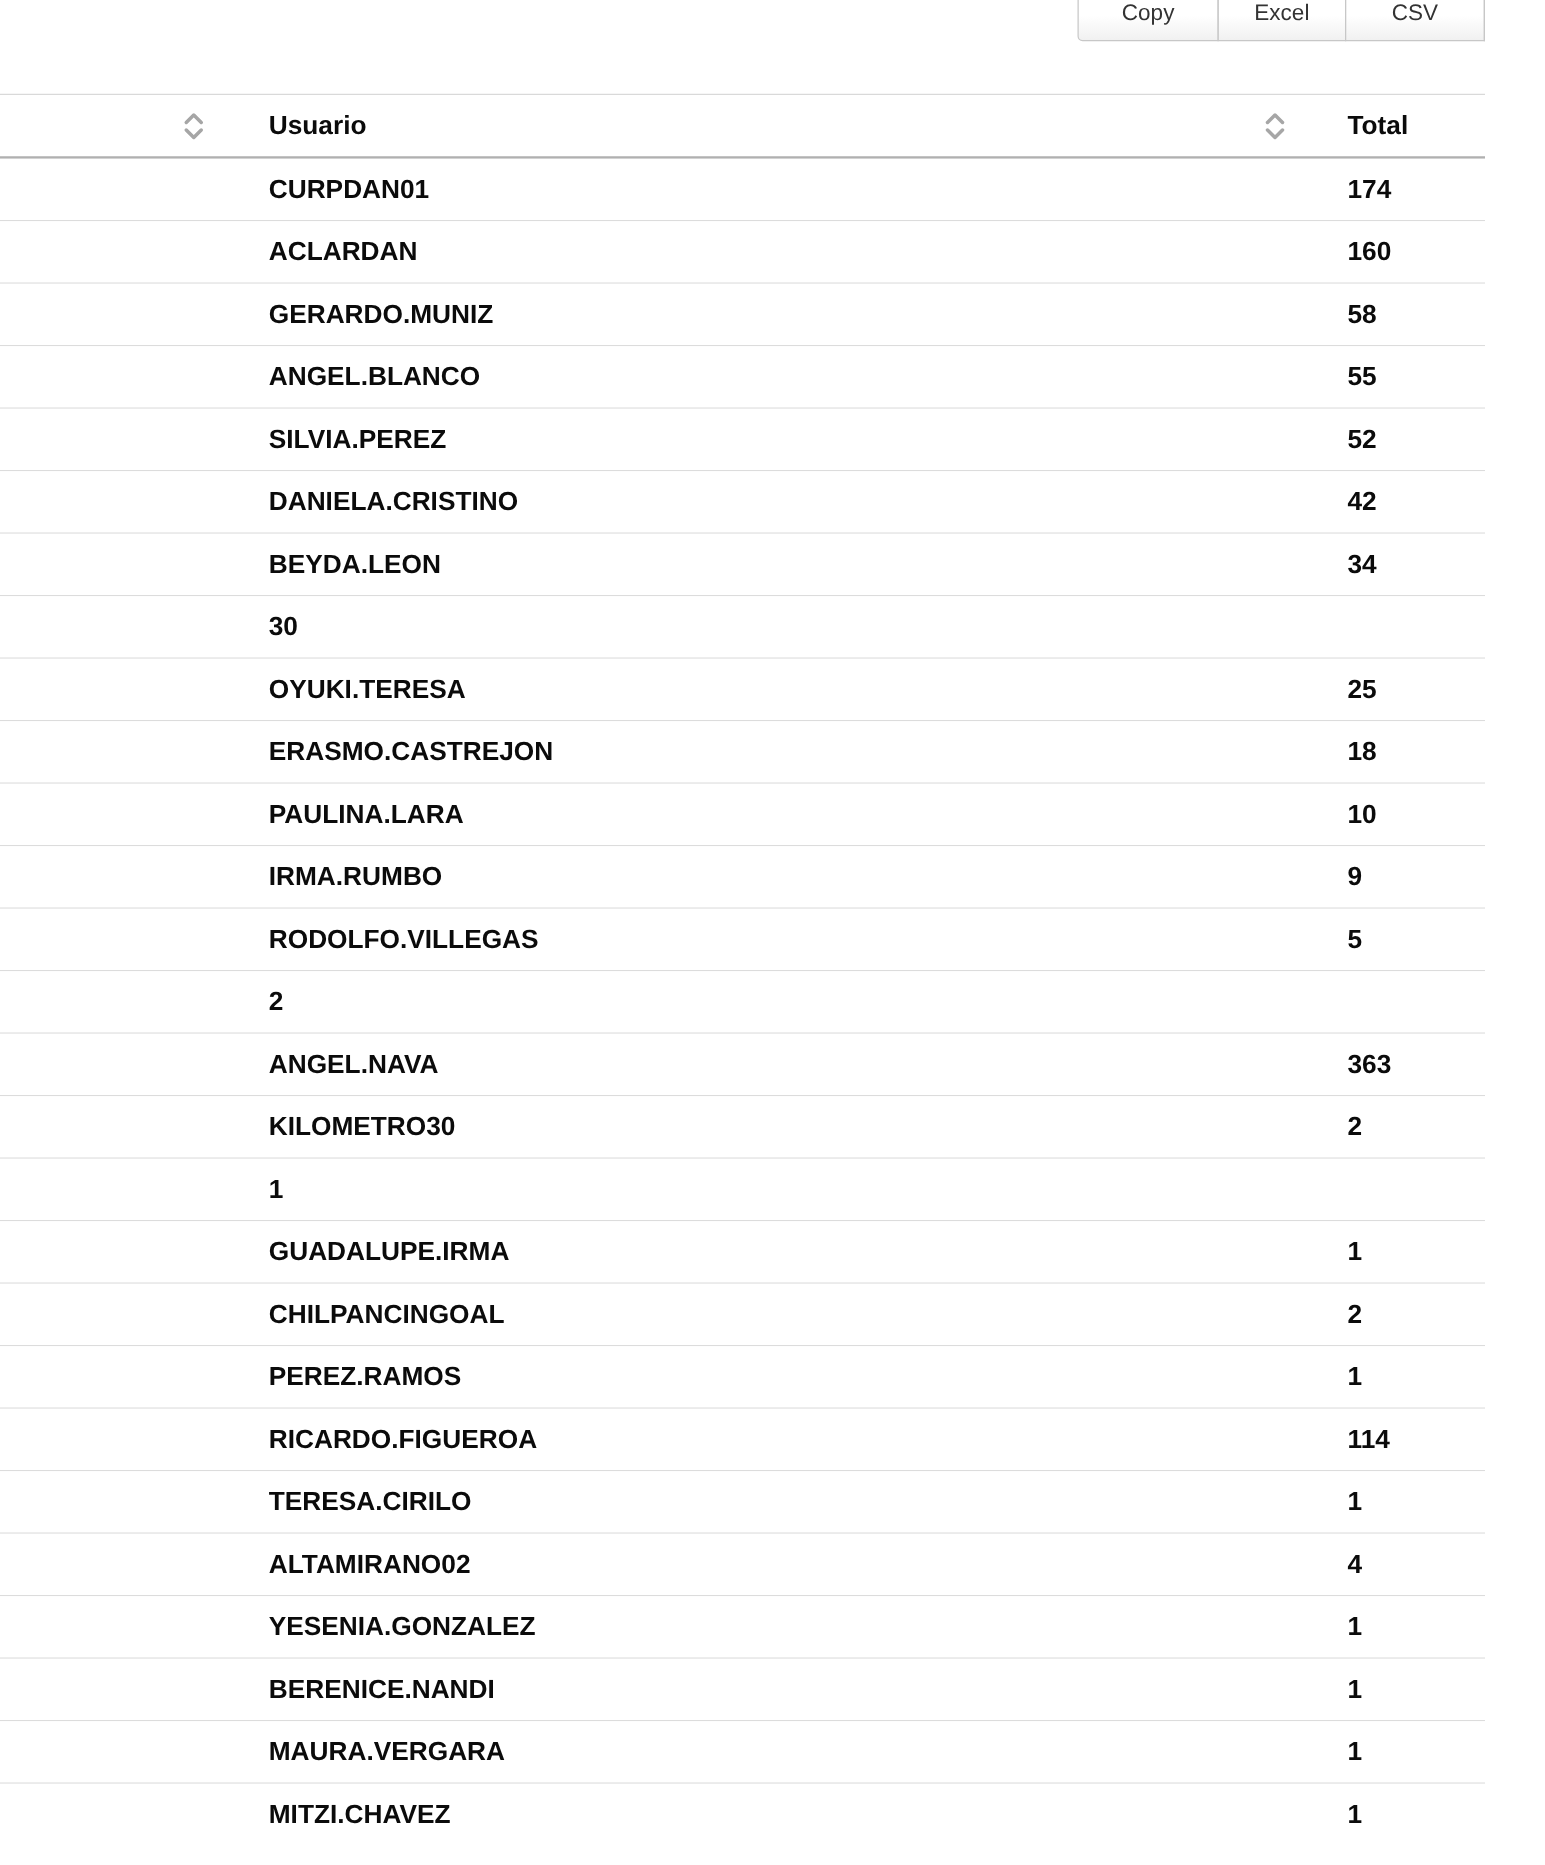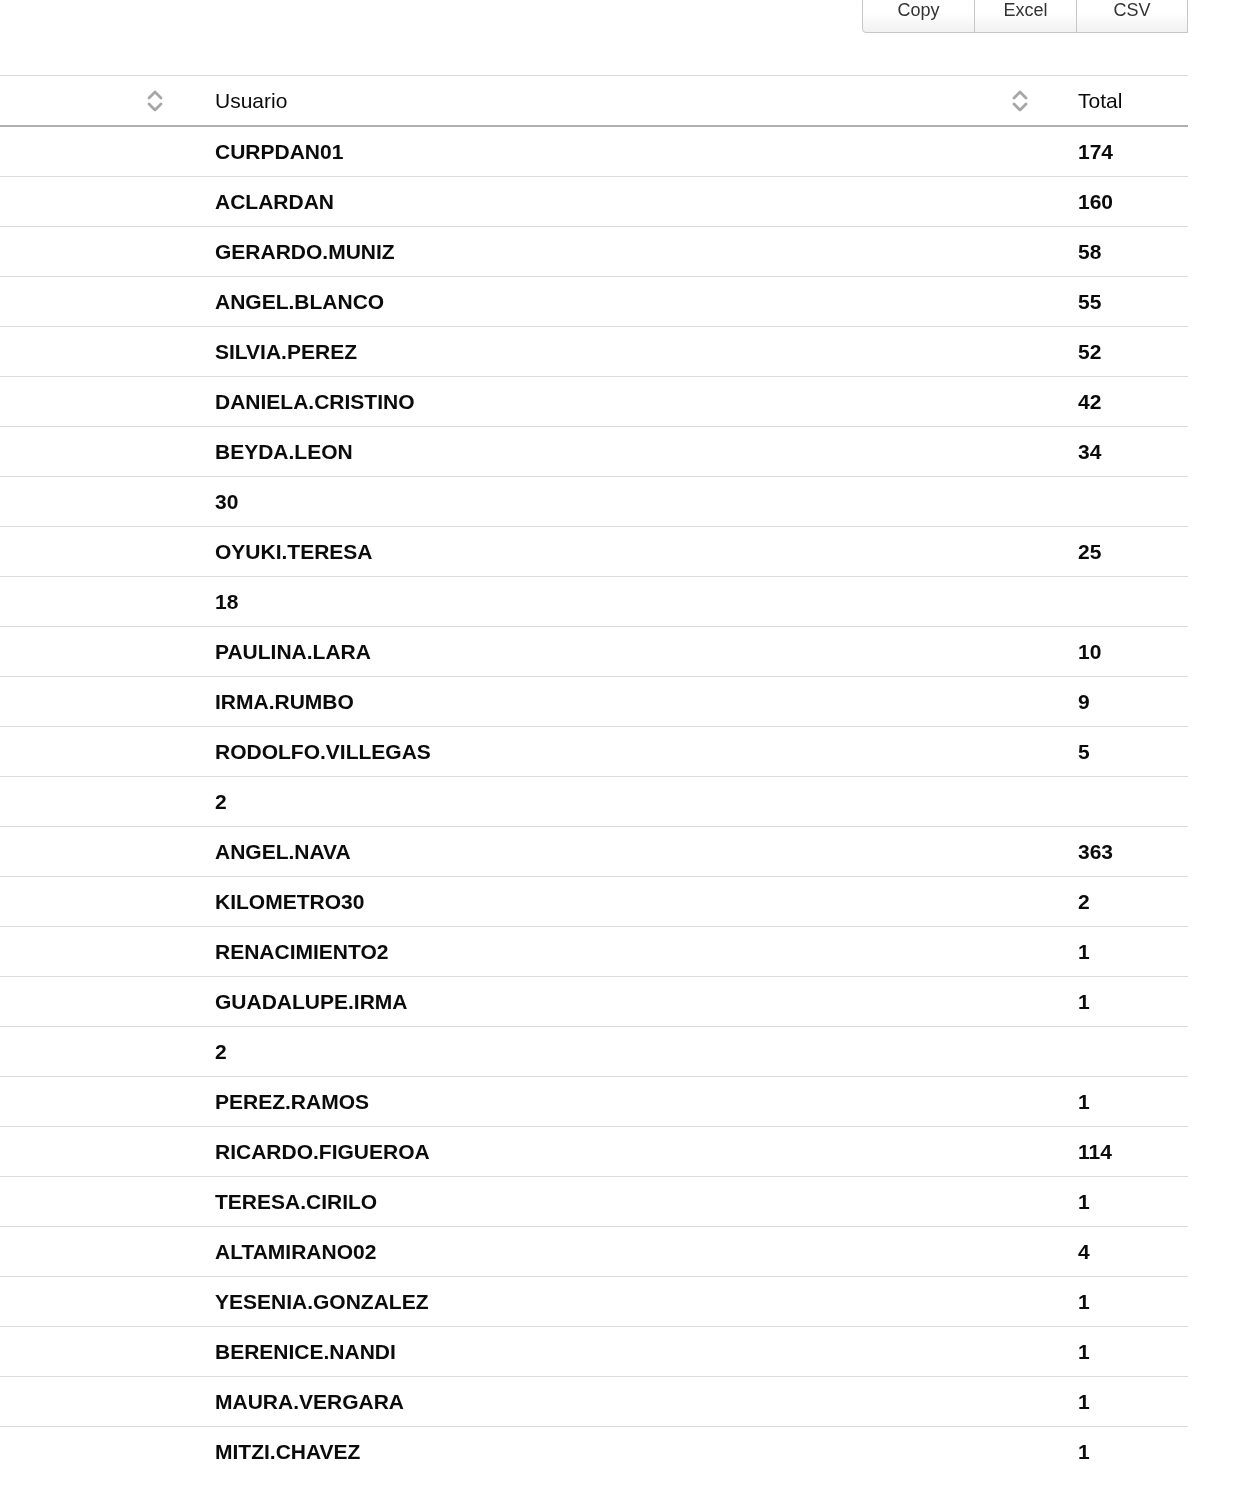--- a/index.html
+++ b/index.html
@@ -58,21 +58,21 @@
     grid-template-columns: 197px 863px 400px;
     height: 52px;
     border-top: 1px solid #d9d9d9;
     border-bottom: 2px solid #b0b0b0;
     background: #ffffff;
   }
   .th {
     display: flex;
     align-items: center;
     font-size: 21px;
-    font-weight: 400;
+    font-weight: 700;
     color: #0b0b0b;
     cursor: pointer;
   }
   .th-control { justify-content: flex-end; padding-right: 32px; }
   .th-label { padding-left: 18px; }
   .th-spread { justify-content: space-between; }
   .sort-icon { margin-right: 30px; flex: 0 0 auto; display: block; }
   .th-control .sort-icon { margin-right: 0; }
 
   .tr {
@@ -172,20 +172,21 @@
           <div class="td"></div>
           <div class="td">30</div>
         </div>
         <div class="tr">
           <div class="td"></div>
           <div class="td">OYUKI.TERESA</div>
           <div class="td">25</div>
         </div>
         <div class="tr">
           <div class="td"></div>
+          <div class="td">ERASMO.CASTREJON</div>
           <div class="td">18</div>
         </div>
         <div class="tr">
           <div class="td"></div>
           <div class="td">PAULINA.LARA</div>
           <div class="td">10</div>
         </div>
         <div class="tr">
           <div class="td"></div>
           <div class="td">IRMA.RUMBO</div>
@@ -205,30 +206,30 @@
           <div class="td">ANGEL.NAVA</div>
           <div class="td">363</div>
         </div>
         <div class="tr">
           <div class="td"></div>
           <div class="td">KILOMETRO30</div>
           <div class="td">2</div>
         </div>
         <div class="tr">
           <div class="td"></div>
-          <div class="td">RENACIMIENTO2</div>
           <div class="td">1</div>
         </div>
         <div class="tr">
           <div class="td"></div>
           <div class="td">GUADALUPE.IRMA</div>
           <div class="td">1</div>
         </div>
         <div class="tr">
           <div class="td"></div>
+          <div class="td">CHILPANCINGOAL</div>
           <div class="td">2</div>
         </div>
         <div class="tr">
           <div class="td"></div>
           <div class="td">PEREZ.RAMOS</div>
           <div class="td">1</div>
         </div>
         <div class="tr">
           <div class="td"></div>
           <div class="td">RICARDO.FIGUEROA</div>

